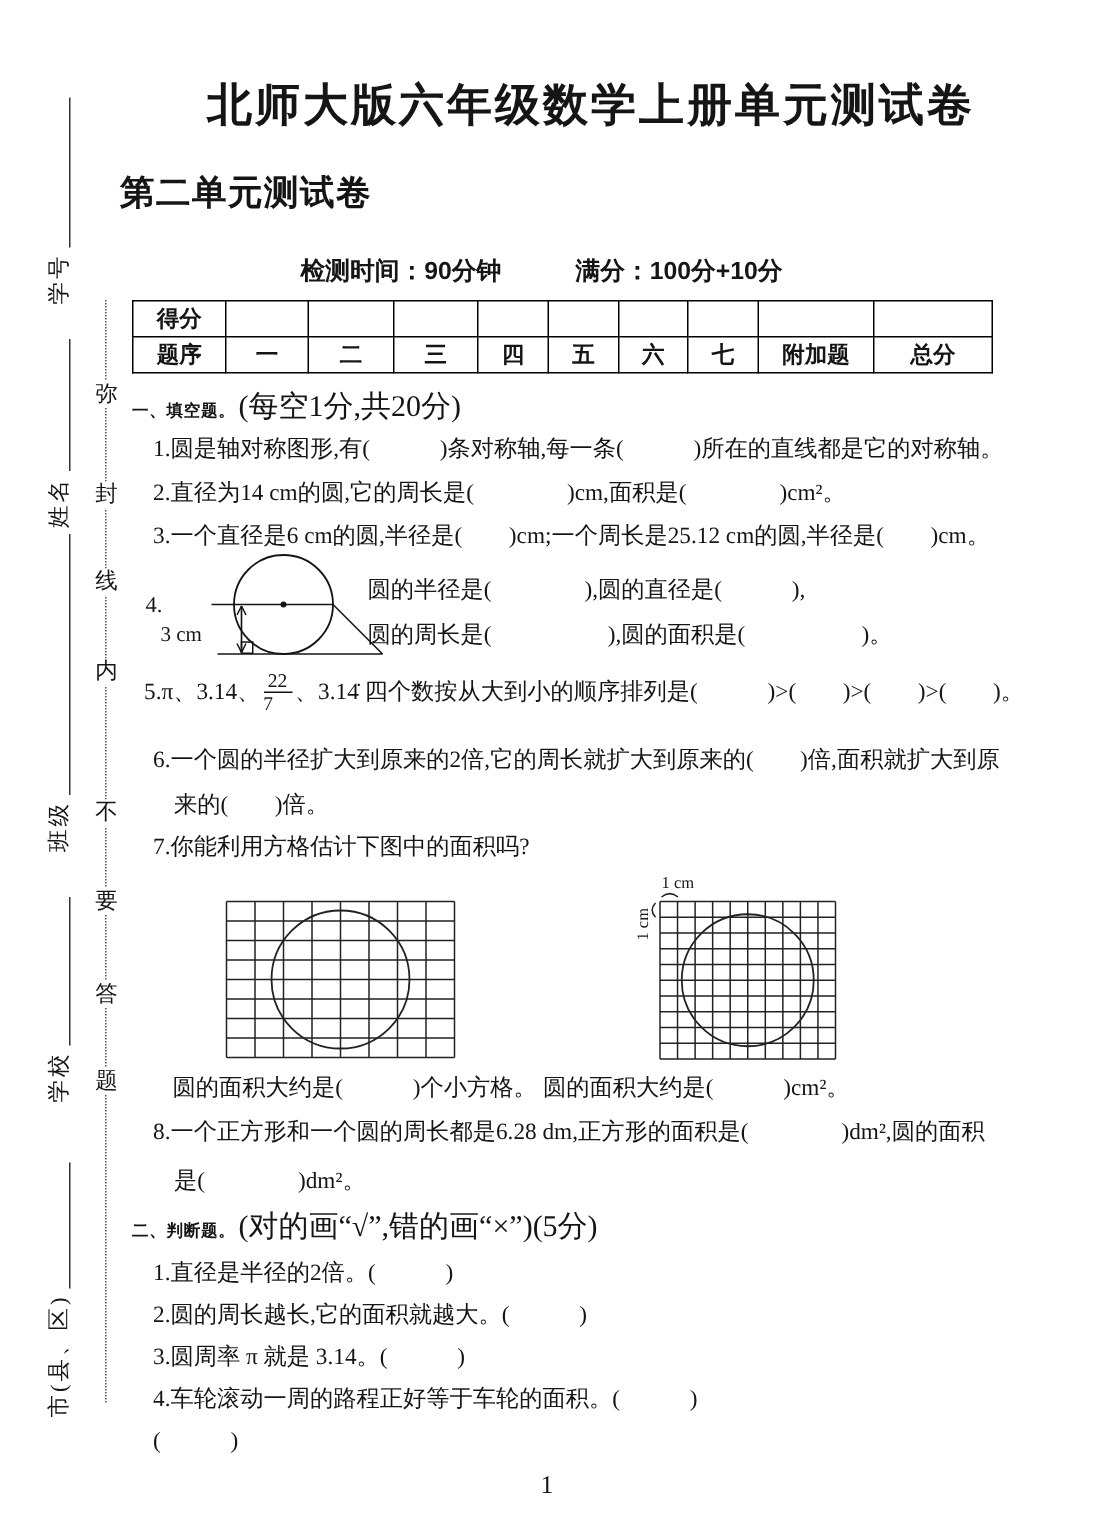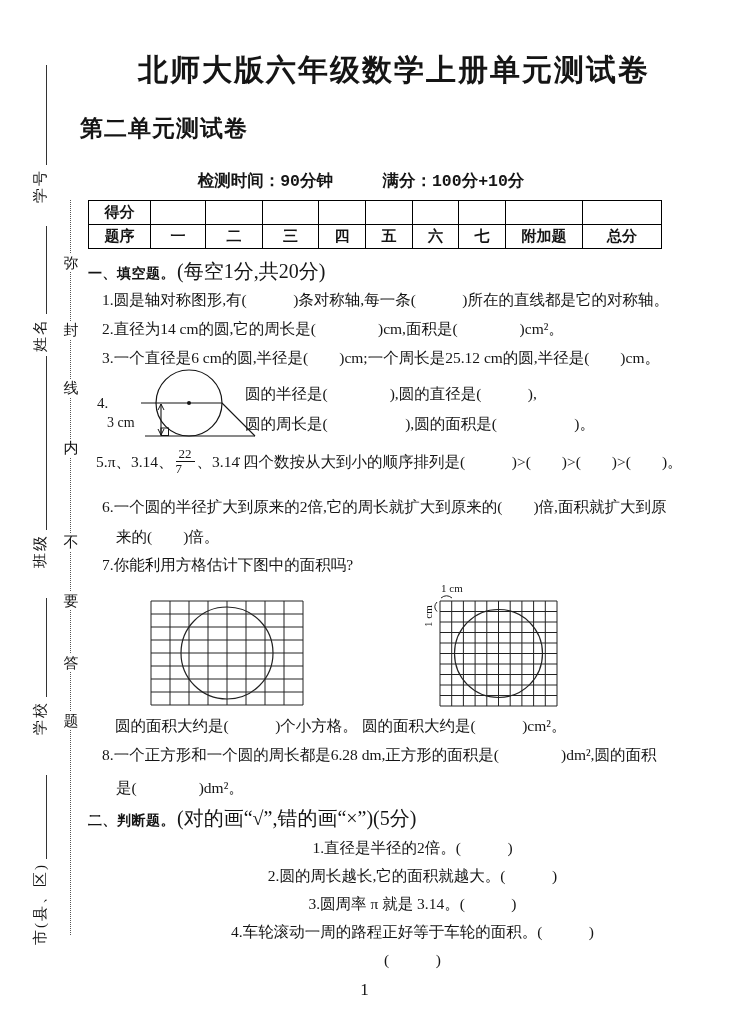--- a/index.html
+++ b/index.html
@@ -26,37 +26,37 @@
     font-family:"Liberation Sans","DejaVu Sans",sans-serif;
     font-size:30px;font-weight:900;letter-spacing:2px;
   }
   .subtitle{
     left:80px;top:113px;width:628px;text-align:left;
     font-family:"Liberation Sans","DejaVu Sans",sans-serif;
     font-size:23px;font-weight:800;letter-spacing:1px;
   }
   .info{
     left:88px;top:170px;width:620px;text-align:center;padding-right:74px;box-sizing:border-box;
-    font-family:Liberation Mono, monospace;
+    font-family:Liberation Sans, sans-serif;
     font-size:16.5px;font-weight:700;
   }
   
   .score-table{
     position:absolute;left:88px;top:200px;width:573px;
     border-collapse:collapse;table-layout:fixed;
     font-family:"Liberation Sans","DejaVu Sans",sans-serif;font-size:15px;font-weight:600;
   }
   .score-table td{border:1.4px solid #000;height:23px;text-align:center;padding:0;overflow:hidden;}
   
   .q{position:absolute;font-size:15.5px;white-space:nowrap;line-height:20px;}
-  .shead b{font-size:14px;letter-spacing:0.5px;}
+  .shead b{font-size:11px;letter-spacing:0.5px;}
   .shead .note{font-size:20px;margin-left:2px;}
   .frac{display:inline-flex;flex-direction:column;font-size:13px;line-height:1.1;margin:0 2px;vertical-align:middle;}
   .fnum{border-bottom:1.2px solid #111;padding:0 3px;}
-  .jitem{position:absolute;left:102px;width:601px;display:flex;justify-content:center;font-size:15.5px;white-space:nowrap;margin-left:10px;}
+  .jitem{position:absolute;left:102px;width:601px;display:flex;justify-content:flex-start;font-size:15.5px;white-space:nowrap;}
   .pagenum{left:0;top:980px;width:729px;text-align:center;font-size:17px;}
   svg text{font-family:"Liberation Serif","DejaVu Serif",serif;fill:#151515;}
 </style>
 </head>
 <body>
 
 <div class="vfield" style="left:28px;top:203px;width:138px;">
   <span class="vlabel">学号</span>
   <span class="vblank"></span>
 </div>

